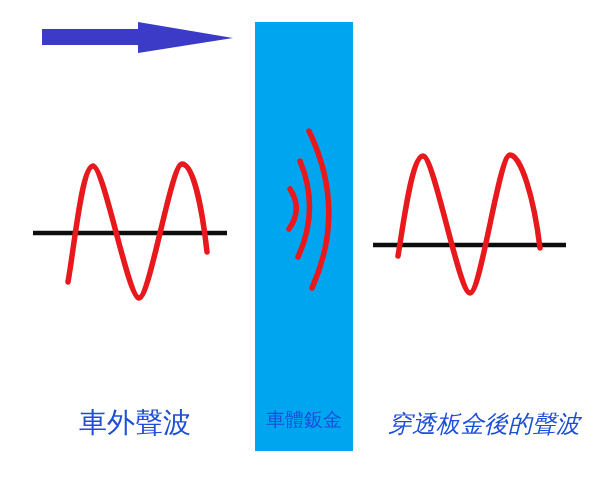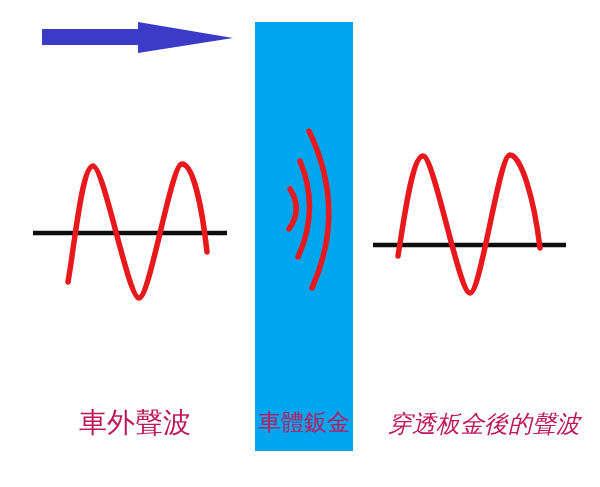--- a/index.html
+++ b/index.html
@@ -16,36 +16,36 @@
     overflow: hidden;
   }
   .stage svg {
     position: absolute;
     left: 0;
     top: 0;
     display: block;
   }
   .label {
     position: absolute;
-    color: #be185d;
+    color: #1d4ed8;
     text-align: center;
     white-space: nowrap;
     line-height: 1.1;
   }
   .label-left {
     left: 55px;
     top: 408px;
     width: 160px;
     font-size: 28px;
   }
   .label-panel {
     left: 255px;
     top: 410px;
     width: 98px;
-    font-size: 23px;
+    font-size: 19px;
     letter-spacing: 0px;
   }
   .label-right {
     left: 384px;
     top: 411px;
     width: 200px;
     font-size: 24px;
     font-style: italic;
   }
 </style>

